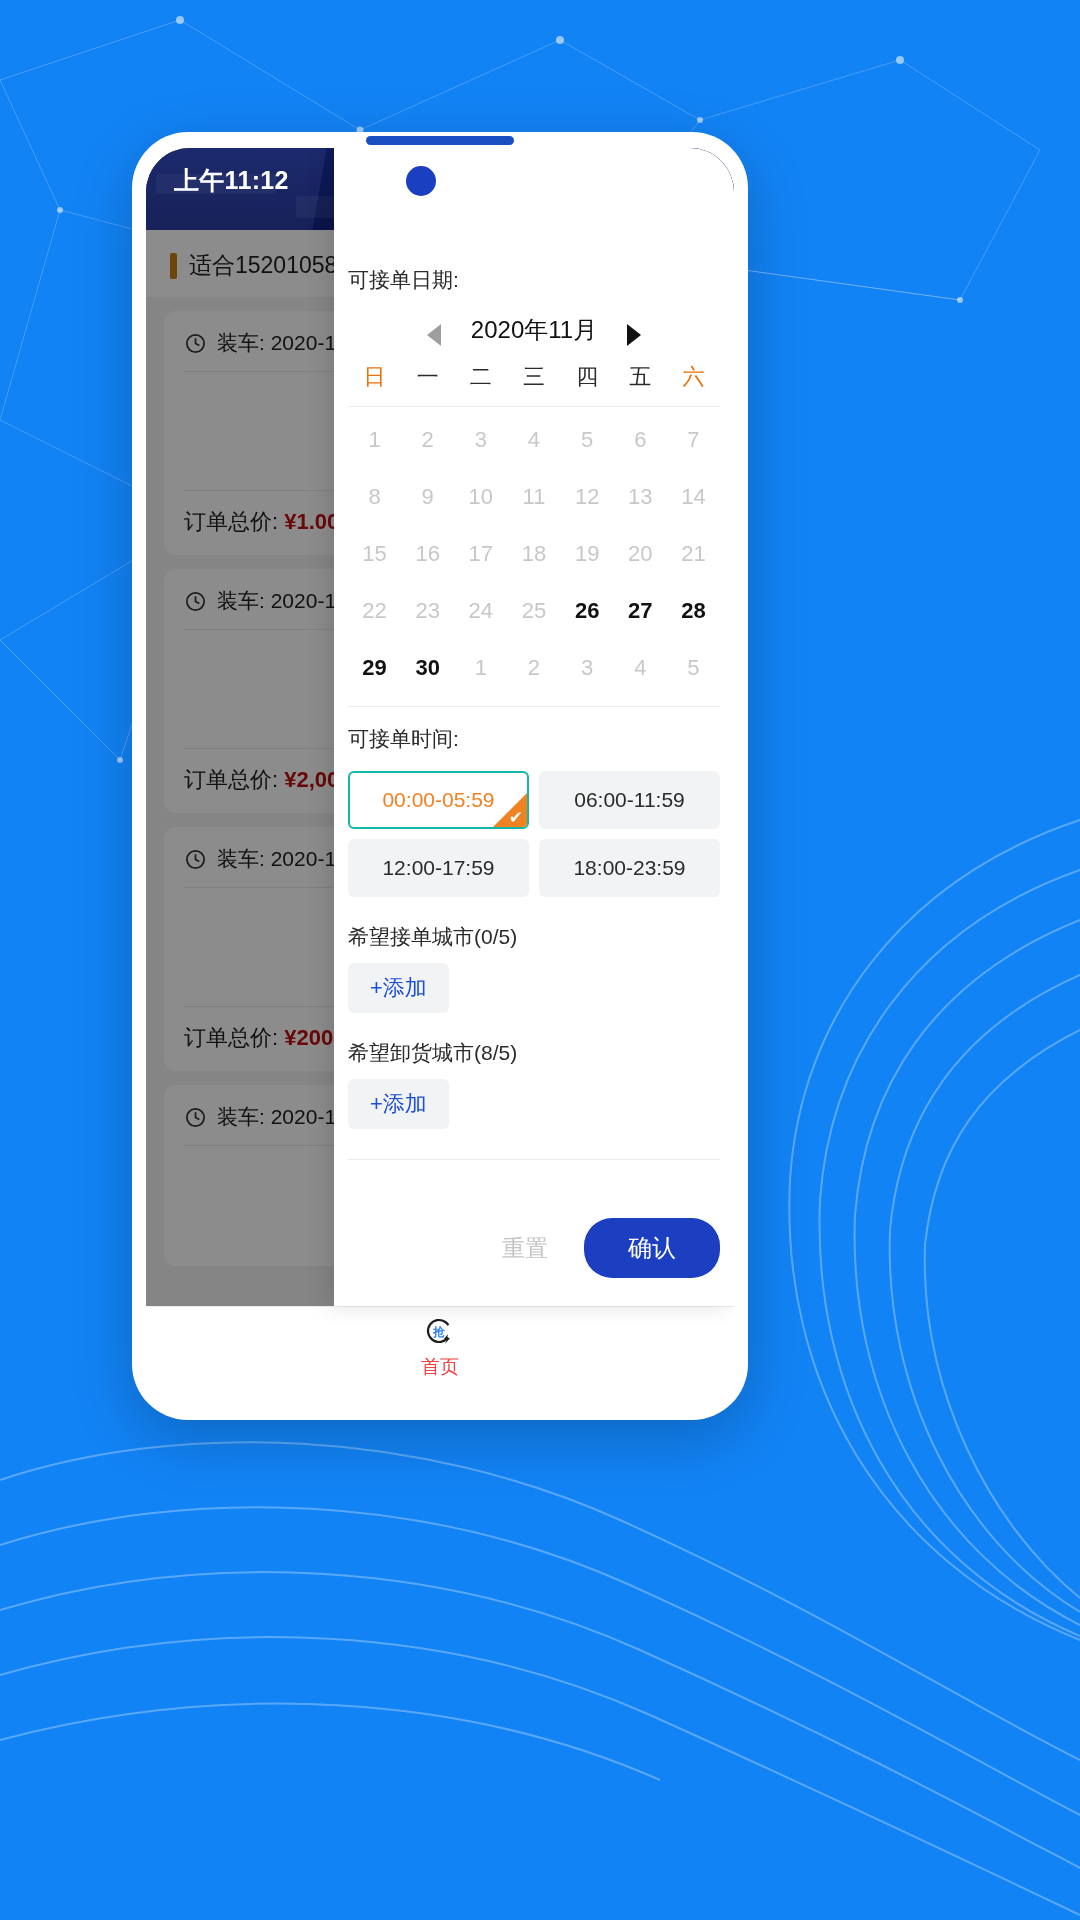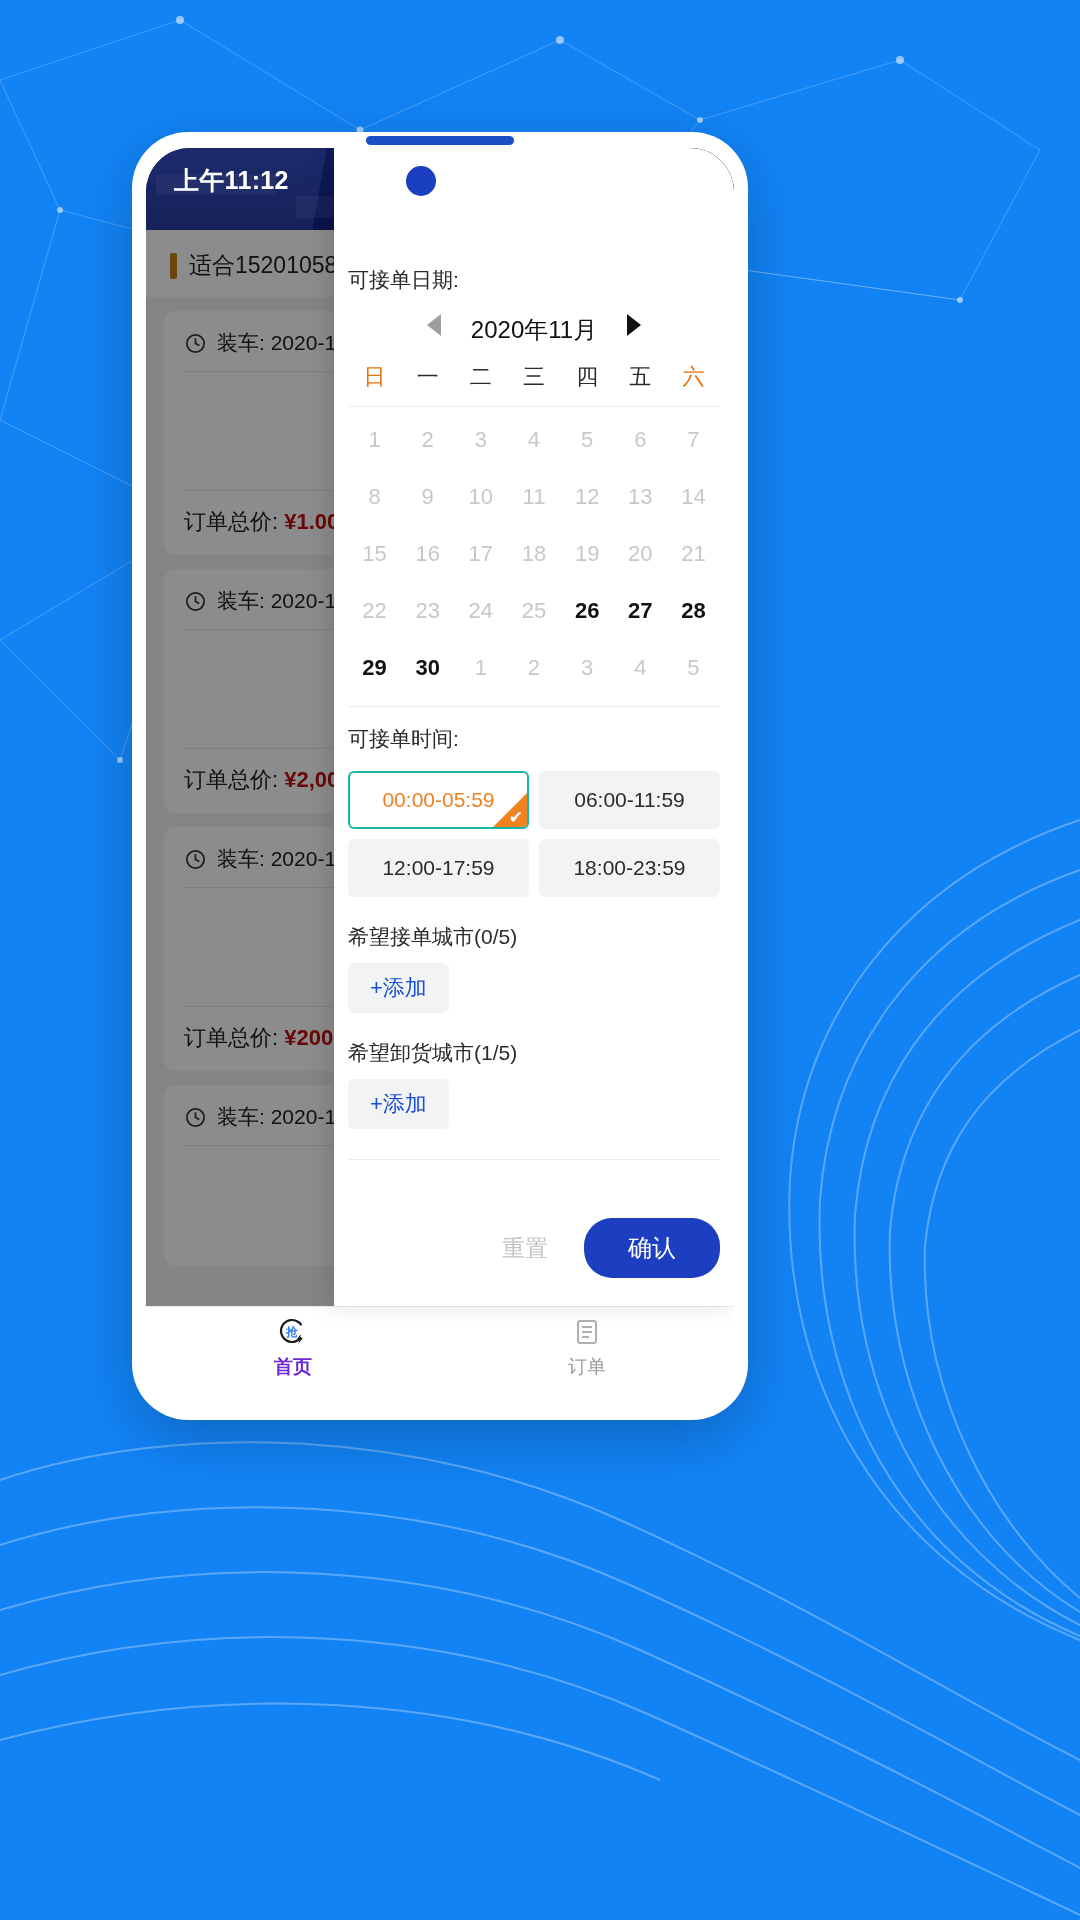--- a/index.html
+++ b/index.html
@@ -110,21 +110,21 @@
   }
 
   
   #tabbar {
     position:absolute; left:0; right:0; bottom:0; height:82px;
     background:#ffffff; border-top:1px solid #e9eef5;
     display:flex;
   }
   .tab { flex:1; display:flex; flex-direction:column; align-items:center; justify-content:center; gap:6px; }
   .tab-label { font-size:19px; color:#9b9b9b; }
-  .tab.active .tab-label { color:#6d28d9;font-weight:bold; }
+  .tab.active .tab-label { color:#ef4444; }
   .tab-ic { width:32px; height:32px; }
 
   
   #drawer {
     position:absolute; right:0; top:0; bottom:82px;
     width: 400px;
     background:#ffffff;
     box-shadow:-6px 0 22px rgba(0,0,0,0.12);
     display:flex; flex-direction:column;
     padding: 0 14px;
@@ -133,21 +133,21 @@
     position:absolute; left: 72px; top: 18px;
     width: 30px; height: 30px; border-radius:50%;
     background:#1a3fc0;
   }
   .drawer-spacer-top { height: 118px; }
 
   .sec-label { font-size: 21px; color:#2b2b2b; margin-bottom: 6px; }
 
   
   #cal-head {
-    display:flex; align-items:flex-start; justify-content:center;
+    display:flex; align-items:flex-end; justify-content:center;
     gap: 30px; padding: 14px 0 6px 0;
   }
   .cal-arrow { width:0;height:0;cursor:pointer; }
   .cal-arrow.prev { border-top:11px solid transparent; border-bottom:11px solid transparent; border-right:14px solid #9e9e9e; }
   .cal-arrow.next { border-top:11px solid transparent; border-bottom:11px solid transparent; border-left:14px solid #111; }
   #cal-title { font-size: 24px; color:#111; }
 
   #cal-week { display:grid; grid-template-columns: repeat(7,1fr); margin-top: 10px; }
   #cal-week div { text-align:center; font-size:22px; color:#2b2b2b; }
   #cal-week div.wk { color:#E8730E; }
@@ -346,27 +346,20 @@
         <div id="dim-overlay"></div>
 
         <div id="tabbar">
           <div class="tab active">
             <svg class="tab-ic" viewBox="0 0 32 32">
               <circle cx="15" cy="15" r="11" fill="none" stroke="#1d1d1d" stroke-width="2.2" stroke-dasharray="56 14" transform="rotate(35 15 15)"></circle>
               <text x="15" y="20" font-size="12" font-weight="700" text-anchor="middle" fill="#2f7ff0" font-family="'Liberation Sans',sans-serif">抢</text>
               <path d="M24 18 l-4 5 h3 l-2 5 5-6 h-3z" fill="#1d1d1d"></path>
             </svg>
             <div class="tab-label">首页</div>
-          </div>
-          <div class="tab">
-            <svg class="tab-ic" viewBox="0 0 32 32" fill="none" stroke="#b0b0b0" stroke-width="2">
-              <rect x="7" y="5" width="18" height="22" rx="2"></rect>
-              <path d="M11 11h10M11 16h10M11 21h7"></path>
-            </svg>
-            <div class="tab-label">订单</div>
           </div>
         </div>
       </div>
 
       <div id="drawer">
         <div id="notch-dot"></div>
         <div class="drawer-spacer-top"></div>
 
         <div class="sec-label">可接单日期:</div>
 
@@ -442,21 +435,21 @@
               <span>18:00-23:59</span>
             </div>
           </div>
 
         <div class="city-sec">
           <div class="city-label">希望接单城市(0/5)</div>
           <div class="add-btn">+添加</div>
         </div>
 
         <div class="city-sec">
-          <div class="city-label">希望卸货城市(1/5)</div>
+          <div class="city-label">希望卸货城市(8/5)</div>
           <div class="add-btn">+添加</div>
         </div>
 
         <div id="drawer-rule-bottom"></div>
 
         <div id="drawer-actions">
           <div id="reset-btn">重置</div>
           <div id="confirm-btn">确认</div>
         </div>
       </div>

